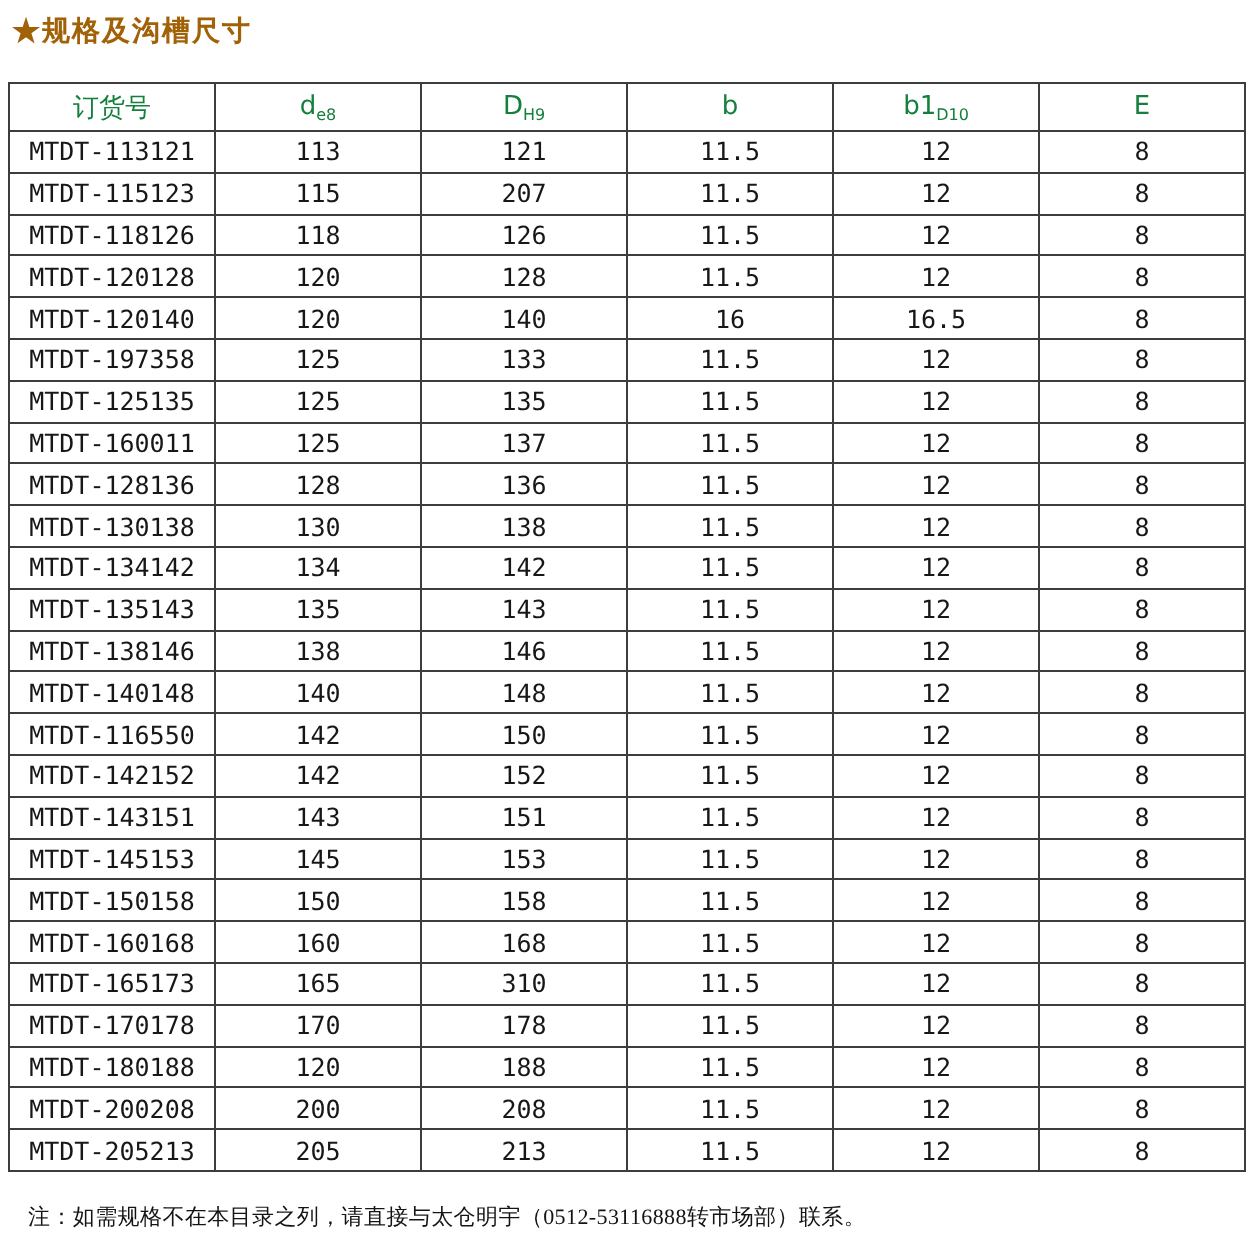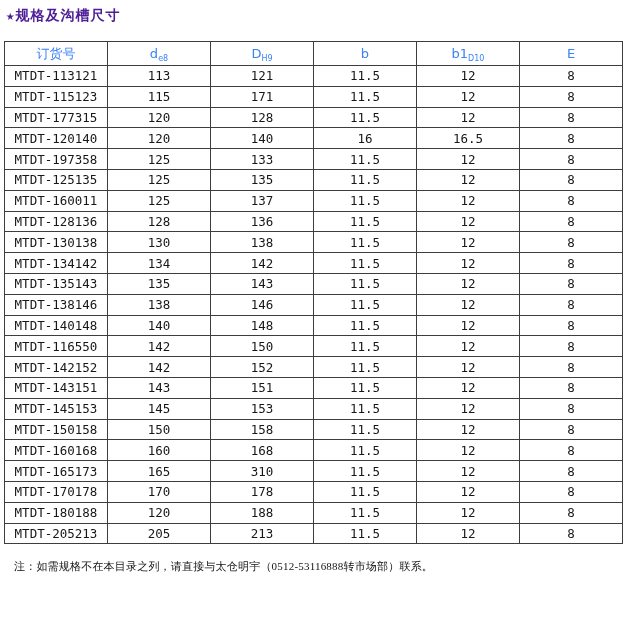--- a/index.html
+++ b/index.html
@@ -10,25 +10,25 @@
   body {
     width: 627px;
     height: 619px;
     position: relative;
     font-family: "Liberation Sans", sans-serif;
     color: #1c1c1c;
     overflow: hidden;
   }
   .title {
     margin: 7px 0 16px 6px;
-    font-family: Liberation Mono, monospace;
+    font-family: Liberation Sans, sans-serif;
     font-size: 14px;
     font-weight: 600;
     letter-spacing: 1px;
-    color: #4c1d95;
+    color: #a16207;
   }
   table.spec {
     border-collapse: collapse;
     table-layout: fixed;
     width: 619px;
     margin: 9px 0 0 4px;
     border: 1px solid #2f2f2f;
   }
   table.spec th,
   table.spec td {
@@ -36,21 +36,21 @@
     text-align: center;
     padding: 0;
     overflow: hidden;
     white-space: nowrap;
   }
   table.spec thead th {
     height: 23px;
     font-weight: normal;
     font-size: 13px;
     font-family: "DejaVu Sans", sans-serif;
-    color: #3b82f6;
+    color: #15803d;
   }
   table.spec thead th .hsub {
     font-size: 8px;
     position: relative;
     top: 3px;
     letter-spacing: 0;
   }
   table.spec tbody td {
     height: 19.8px;
     font-size: 12.5px;
@@ -86,27 +86,35 @@
         <td>MTDT-113121</td>
         <td>113</td>
         <td>121</td>
         <td>11.5</td>
         <td>12</td>
         <td>8</td>
       </tr>
       <tr>
         <td>MTDT-115123</td>
         <td>115</td>
-        <td>171</td>
-        <td>11.5</td>
-        <td>12</td>
-        <td>8</td>
-      </tr>
-      <tr>
-        <td>MTDT-177315</td>
+        <td>207</td>
+        <td>11.5</td>
+        <td>12</td>
+        <td>8</td>
+      </tr>
+      <tr>
+        <td>MTDT-118126</td>
+        <td>118</td>
+        <td>126</td>
+        <td>11.5</td>
+        <td>12</td>
+        <td>8</td>
+      </tr>
+      <tr>
+        <td>MTDT-120128</td>
         <td>120</td>
         <td>128</td>
         <td>11.5</td>
         <td>12</td>
         <td>8</td>
       </tr>
       <tr>
         <td>MTDT-120140</td>
         <td>120</td>
         <td>140</td>
@@ -252,20 +260,28 @@
       </tr>
       <tr>
         <td>MTDT-180188</td>
         <td>120</td>
         <td>188</td>
         <td>11.5</td>
         <td>12</td>
         <td>8</td>
       </tr>
       <tr>
+        <td>MTDT-200208</td>
+        <td>200</td>
+        <td>208</td>
+        <td>11.5</td>
+        <td>12</td>
+        <td>8</td>
+      </tr>
+      <tr>
         <td>MTDT-205213</td>
         <td>205</td>
         <td>213</td>
         <td>11.5</td>
         <td>12</td>
         <td>8</td>
       </tr>
     </tbody>
 </table>
 

